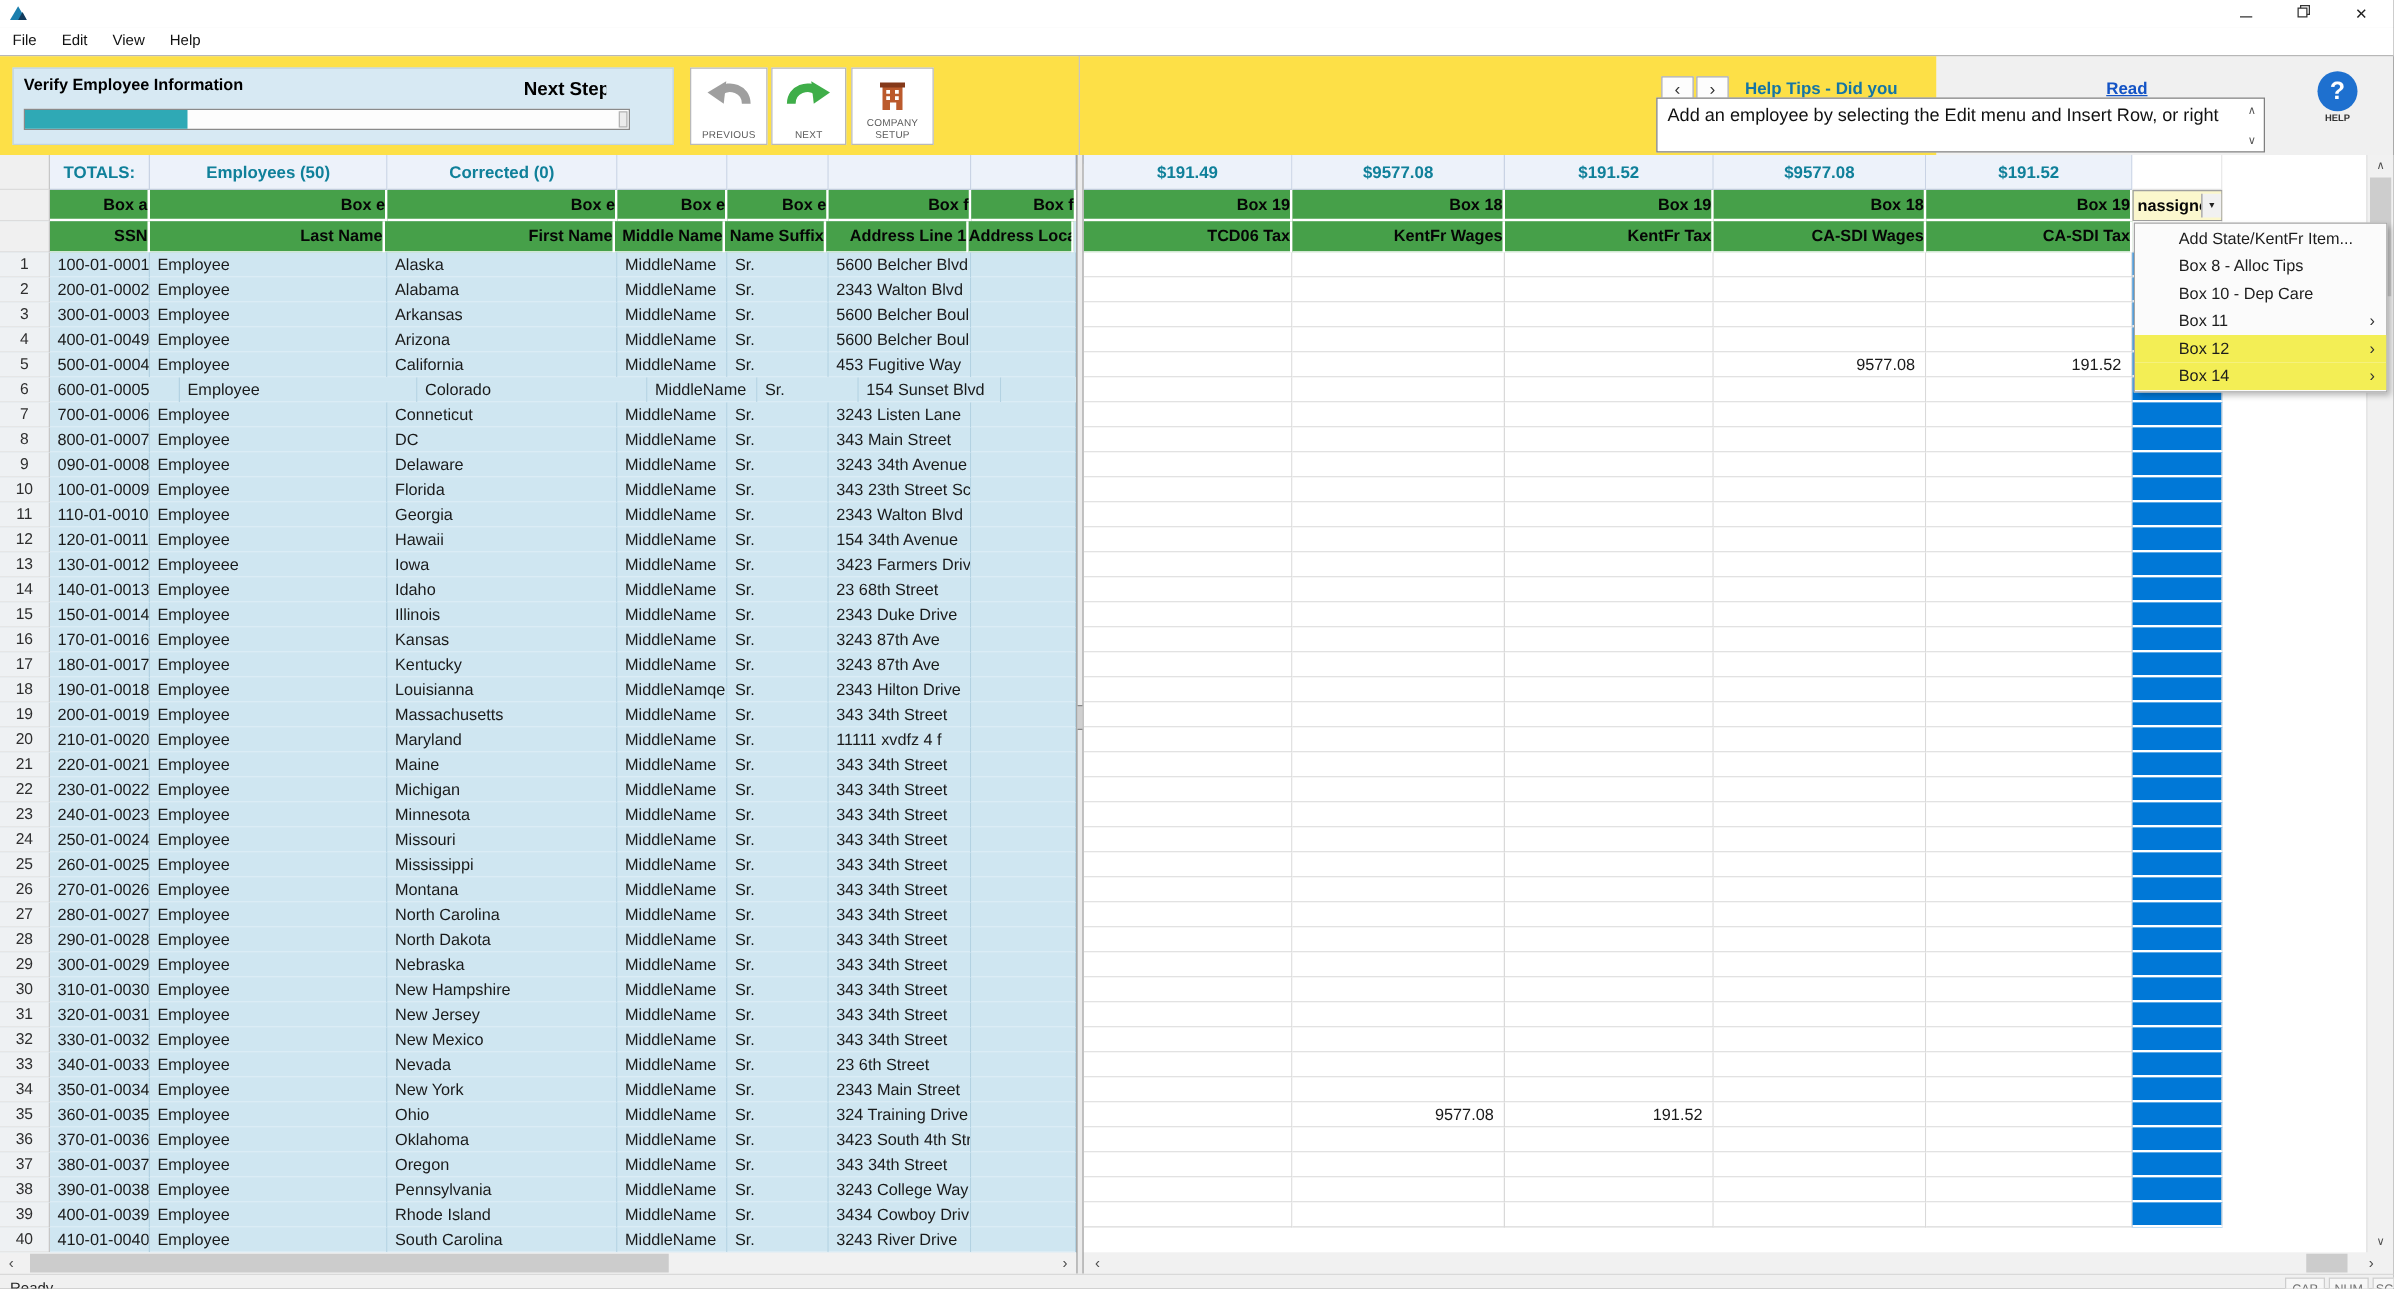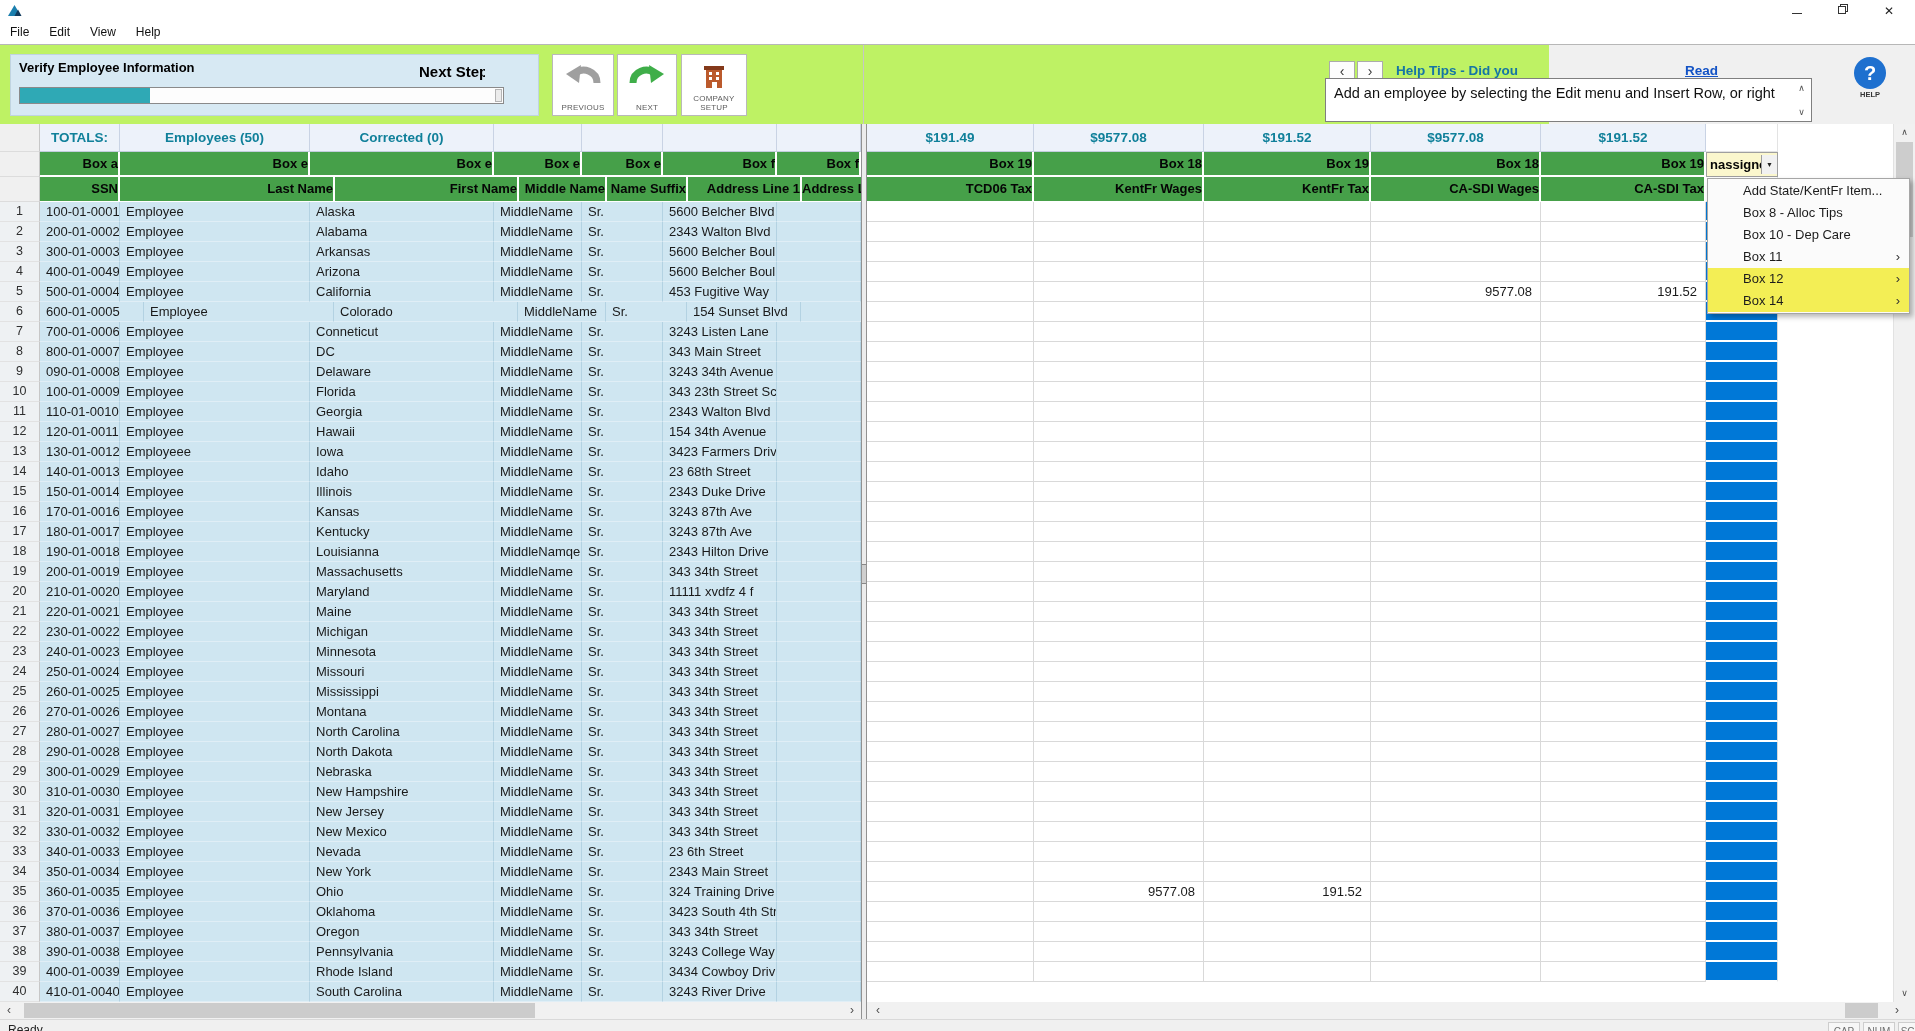--- a/index.html
+++ b/index.html
@@ -8,21 +8,21 @@
   
   .titlebar{position:absolute;left:0;top:0;width:1915px;height:22px;background:#fff;}
   .appicon{position:absolute;left:7px;top:3px;width:16px;height:16px;}
   .wtitle{position:absolute;left:30px;top:0;line-height:22px;font-size:12px;color:#111;white-space:nowrap;}
   .wb{position:absolute;top:0;width:30px;height:22px;text-align:center;line-height:22px;font-size:12px;color:#222;cursor:default;}
   #btn-min{left:1782px;} #btn-restore{left:1828px;} #btn-close{left:1874px;}
   
   .menubar{position:absolute;left:0;top:22px;width:1915px;height:22px;background:#fff;border-bottom:1px solid #b7b7b7;}
   .mitem{display:inline-block;padding:0 10px;line-height:21px;font-size:12px;color:#111;}
   
-  .toolbar{position:absolute;left:0;top:45px;width:1549px;height:79px;background:#bef264;border-bottom:7px solid #3b82f6;}
+  .toolbar{position:absolute;left:0;top:45px;width:1549px;height:79px;background:#fde047;border-bottom:7px solid #3b82f6;}
   .steppanel{position:absolute;left:10px;top:9px;width:527px;height:60px;background:#d7e9f3;border:1px solid #c0d4e0;}
   .steptitle{position:absolute;left:8px;top:5px;font-size:13px;font-weight:bold;color:#000;}
   .nextstep{position:absolute;left:408px;top:8px;width:66px;height:18px;overflow:hidden;white-space:nowrap;font-size:15px;font-weight:bold;color:#000;}
   .progress{position:absolute;left:8px;top:32px;width:483px;height:15px;background:#fdfdfd;border:1px solid #8a8a8a;}
   .pfill{position:absolute;left:0;top:0;bottom:0;background:#2fa9b5;}
   .pcap{position:absolute;right:1px;top:1px;bottom:1px;width:5px;background:#ececec;border:1px solid #b4b4b4;}
   .tbtn{position:absolute;top:9px;height:60px;background:#fff;border:1px solid #b9b9b9;text-align:center;cursor:default;}
   .tbtn .lbl{position:absolute;left:0;right:0;bottom:3px;font-size:8px;color:#5c5c5c;letter-spacing:.2px;line-height:9px;text-align:center;}
   .tbtn svg{margin-top:7px;}
   #btn-prev{left:552px;width:60px;} #btn-next{left:617px;width:58px;} #btn-setup{left:681px;width:64px;}
@@ -205,21 +205,21 @@
         <div class="cell " style="width: 190px;">Box e</div>
         <div class="cell " style="width: 184px;">Box e</div>
         <div class="cell " style="width: 88px;">Box e</div>
         <div class="cell " style="width: 81px;">Box e</div>
         <div class="cell " style="width: 114px;">Box f</div>
         <div class="cell " style="width: 84px;">Box f</div>
       </div>
       <div class="trow r-names">
         <div class="cell corner" style="width: 40px;"></div>
         <div class="cell " style="width: 80px;">SSN</div>
-        <div class="cell " style="width: 215px;">Last Name</div>
+        <div class="cell " style="width: 188px;">Last Name</div>
         <div class="cell " style="width: 184px;">First Name</div>
         <div class="cell " style="width: 88px;">Middle Name</div>
         <div class="cell " style="width: 81px;">Name Suffix</div>
         <div class="cell " style="width: 114px;">Address Line 1</div>
         <div class="cell " style="width: 84px;">Address Local</div>
       </div>
       <div class="trow r-data">
         <div class="cell rn" style="width: 40px;">1</div>
         <div class="cell " style="width: 80px;">100-01-0001</div>
         <div class="cell " style="width: 190px;">Employee</div>

